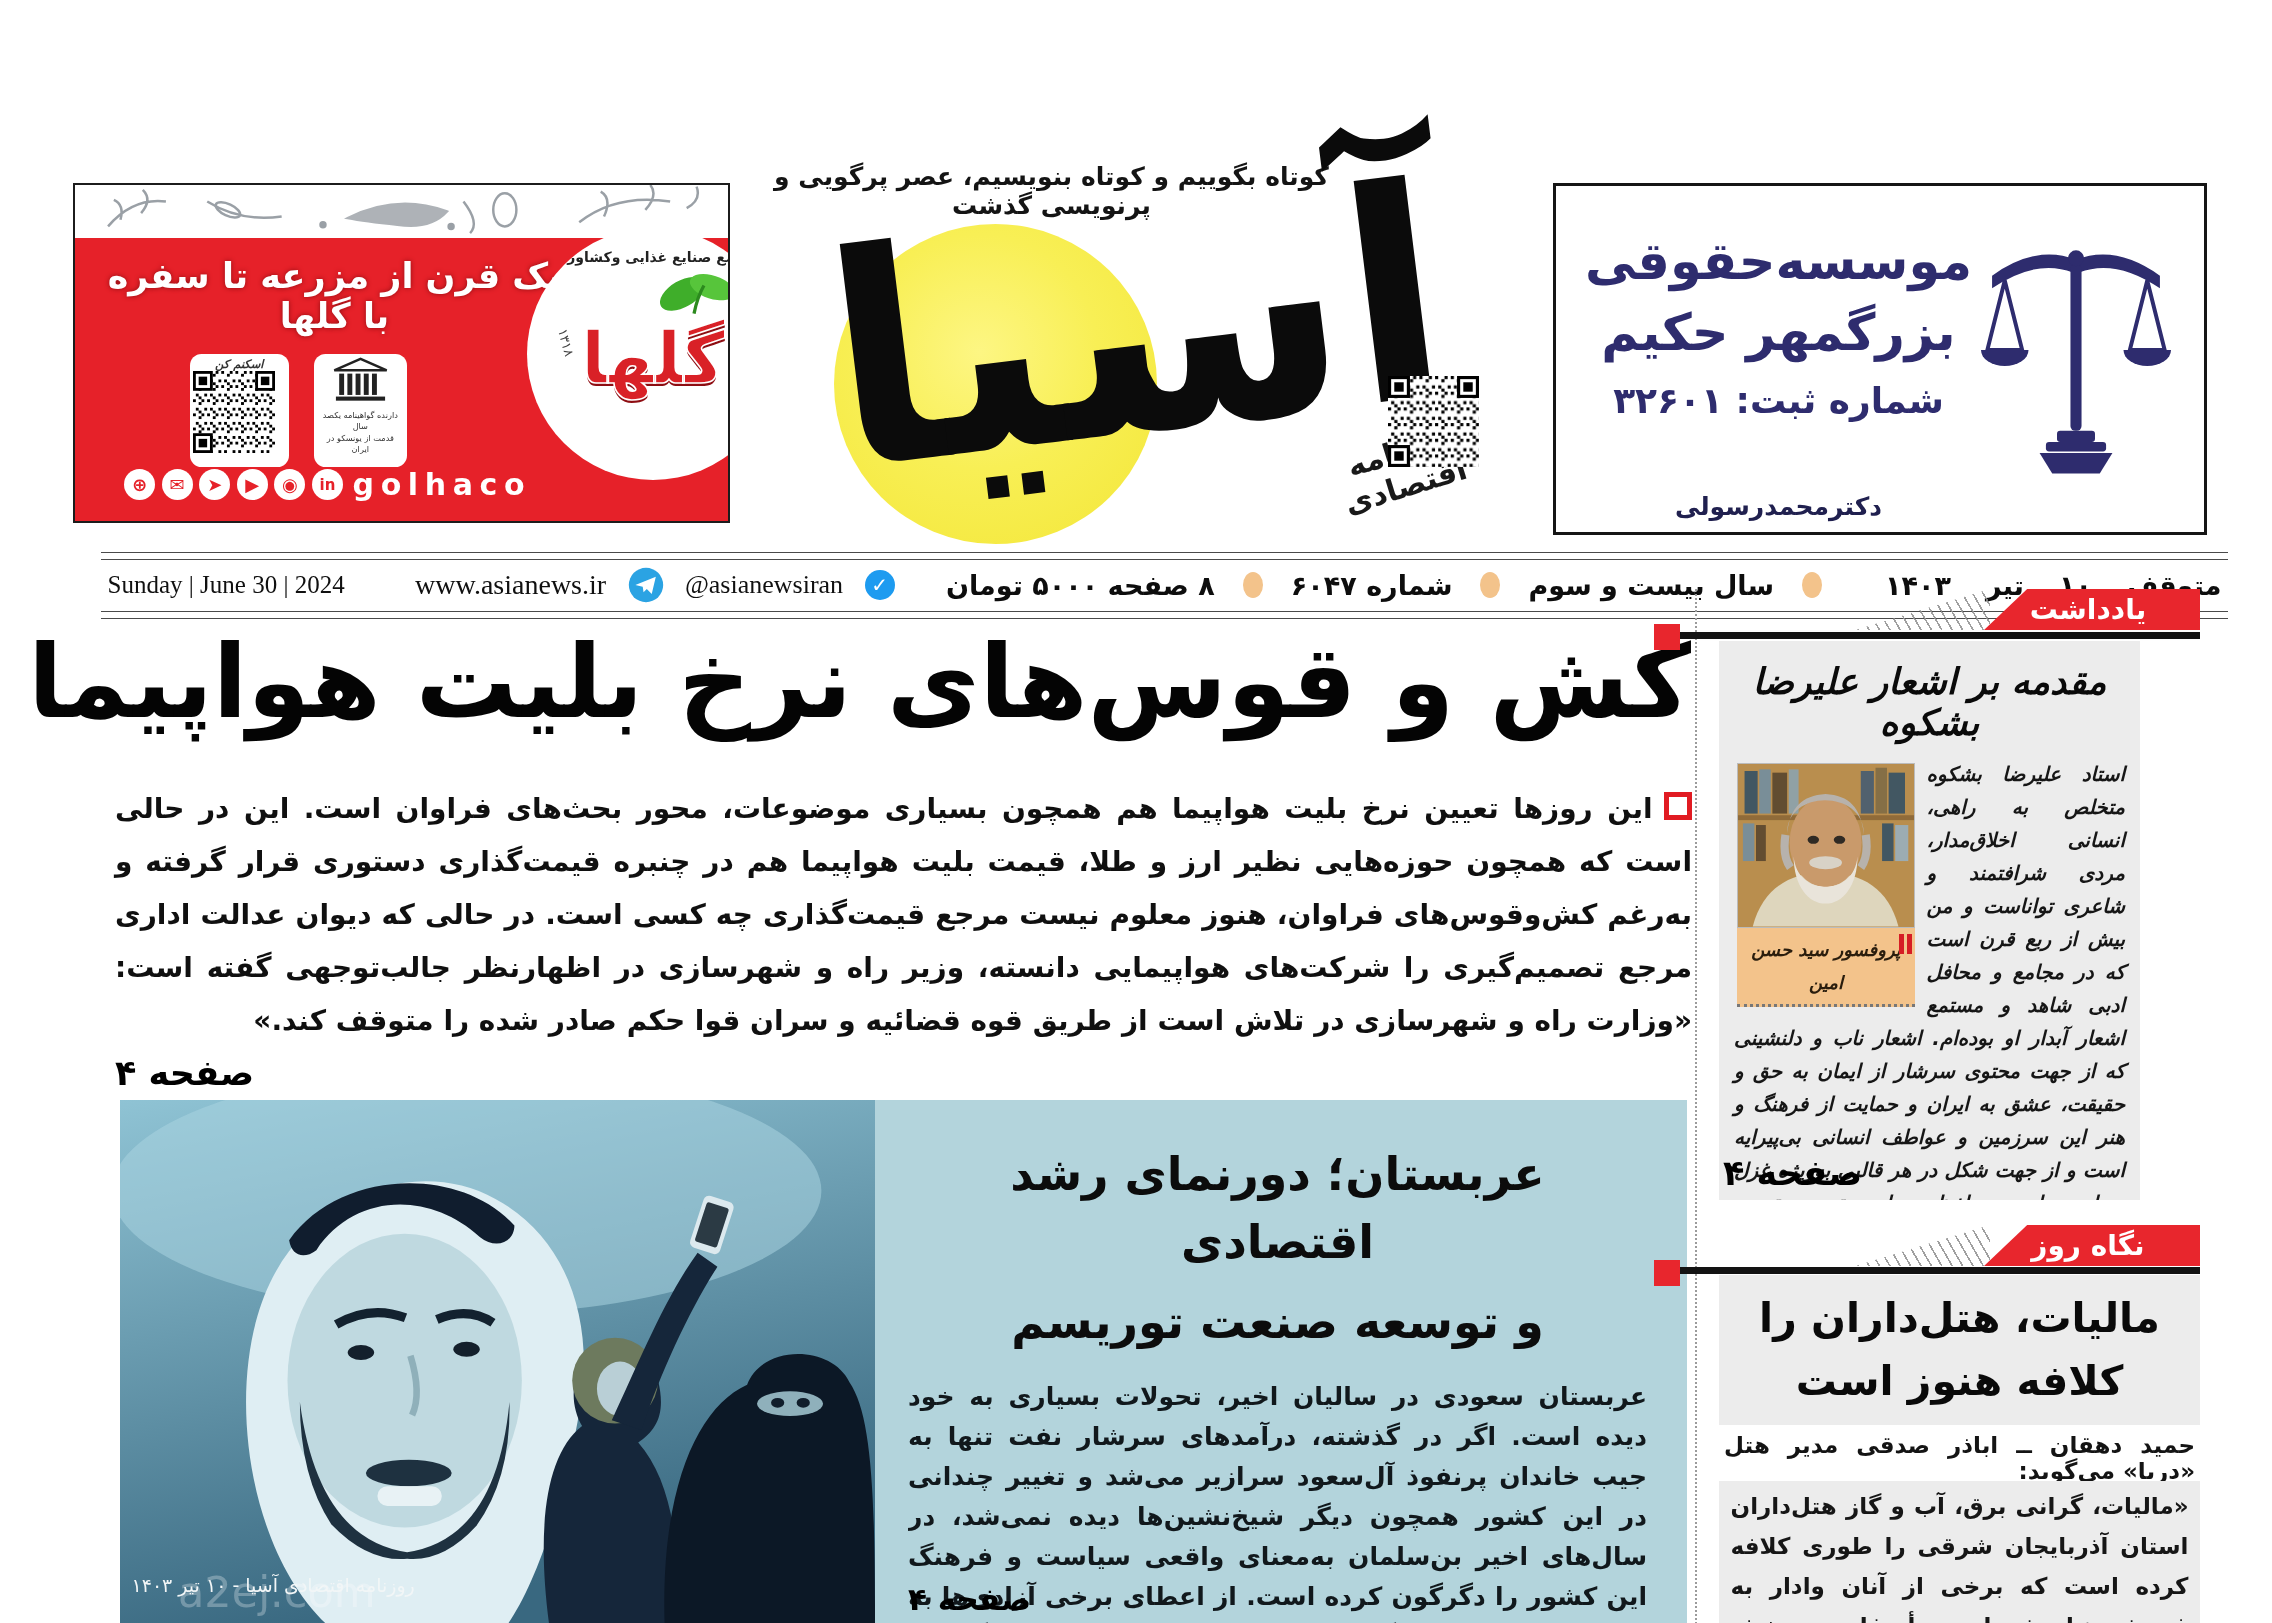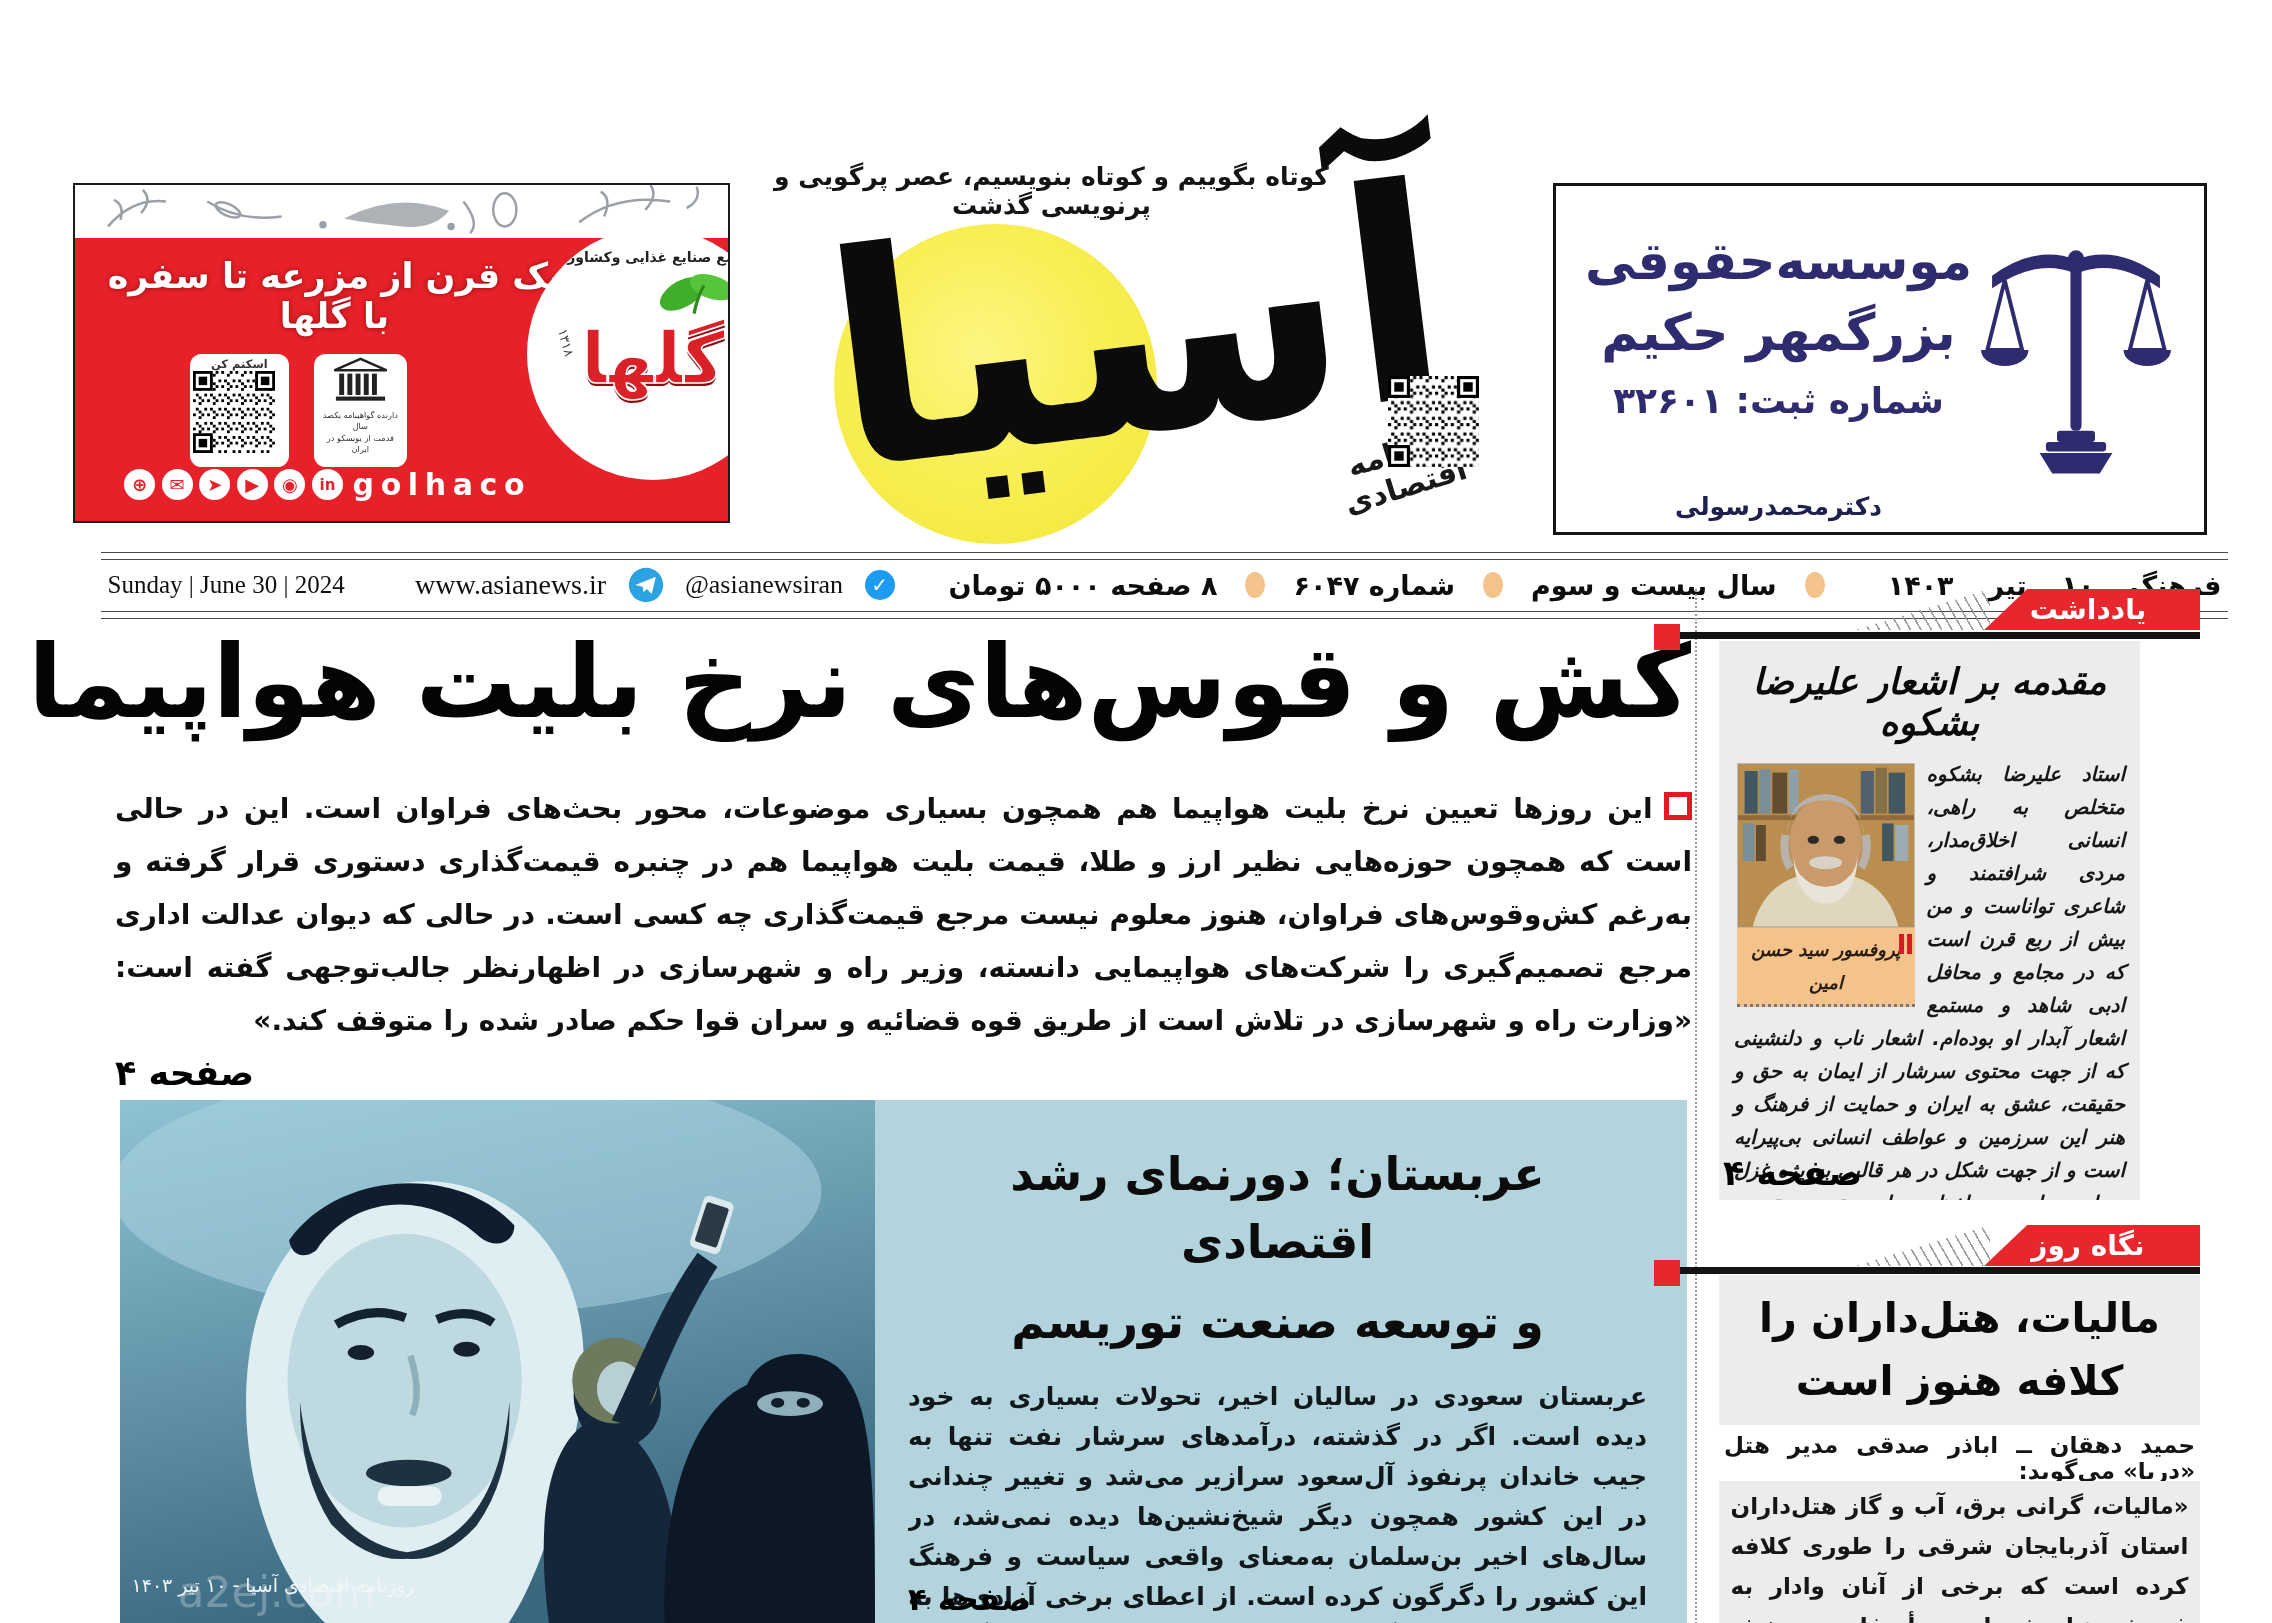--- a/index.html
+++ b/index.html
@@ -13,21 +13,21 @@
   .golha{left:73px;top:183px;width:653px;height:336px;border:2.5px solid #1c1c1c;background:#e62129;overflow:hidden;}
   .golha .herbs{position:absolute;left:0;top:0;width:100%;height:53px;background:#fff;}
   .golha .slogan{position:absolute;right:157px;left:23px;top:71px;text-align:center;color:#fff;
         font-weight:bold;font-size:35px;text-shadow:0 0 5px #8e0d12;}
   .golha .circle{position:absolute;left:452px;top:43px;width:252px;height:252px;border-radius:50%;background:#fff;overflow:hidden;}
   .golha .company{position:absolute;top:21.4px;left:0;right:0;text-align:center;font-size:14px;font-weight:bold;color:#222;}
   .golha .brand{position:absolute;top:89px;left:0;right:0;text-align:center;font-size:71px;font-weight:bold;color:#d92127;
         -webkit-text-stroke:1.6px #fff;text-shadow:0 2.5px 0 #8e0d12;}
   .golha .year{position:absolute;left:25px;top:107px;font-size:13px;color:#444;transform:rotate(75deg);}
   .golha .card{position:absolute;background:#fff;border-radius:11.5px;}
-  .golha .qrcard{left:115px;top:169px;width:92px;height:106px;padding:3.3px;}
+  .golha .qrcard{left:115px;top:169px;width:92px;height:106px;padding:3.3px;font-style:italic;}
   .golha .qrlabel{display:block;text-align:center;font-size:11.5px;font-weight:bold;color:#333;}
   .golha .unescocard{left:239px;top:169px;width:86px;height:106px;padding:3.3px;text-align:center;}
   .golha .cert{font-size:8.2px;color:#333;line-height:10.7px;display:block;margin-top:1.6px;}
   .golha .social{position:absolute;left:49px;top:282px;display:flex;align-items:center;gap:6.6px;}
   .golha .soc{width:31px;height:31px;border-radius:50%;background:#fff;color:#e62129;font-weight:bold;
         font-size:18px;display:flex;align-items:center;justify-content:center;}
   .golha .handle{color:#fff;font-weight:bold;font-size:30px;letter-spacing:6.6px;margin-left:3px;font-family:"DejaVu Sans",sans-serif;}
 
   
   .sun{left:834px;top:224px;width:323px;height:320px;border-radius:50%;
@@ -248,21 +248,21 @@
         <span class="date-en serif">Sunday | June 30 | 2024</span>
         <span class="site serif" style="margin-left:49px">www.asianews.ir</span>
         <svg class="tg" viewBox="0 0 44 44">
           <circle cx="22" cy="22" r="21" fill="#2ba3e3"></circle>
           <path d="M9,22 L34,12 L29,33 L23,27 L19,31 L18,24 Z" fill="#fff"></path>
         </svg>
         <span class="tg-handle serif">@asianewsiran</span>
         <span class="badge">✓</span>
       </div>
       <div class="fa-group rtl">
-        <span>فرهنگ</span>
+        <span>متوقف</span>
         <span class="sp">۱۰</span>
         <span>تیر</span>
         <span class="sp">۱۴۰۳</span>
         <span class="dot"></span>
         <span>سال بیست و سوم</span>
         <span class="dot"></span>
         <span>شماره ۶۰۴۷</span>
         <span class="dot"></span>
         <span>۸ صفحه ۵۰۰۰ تومان</span>
       </div>

